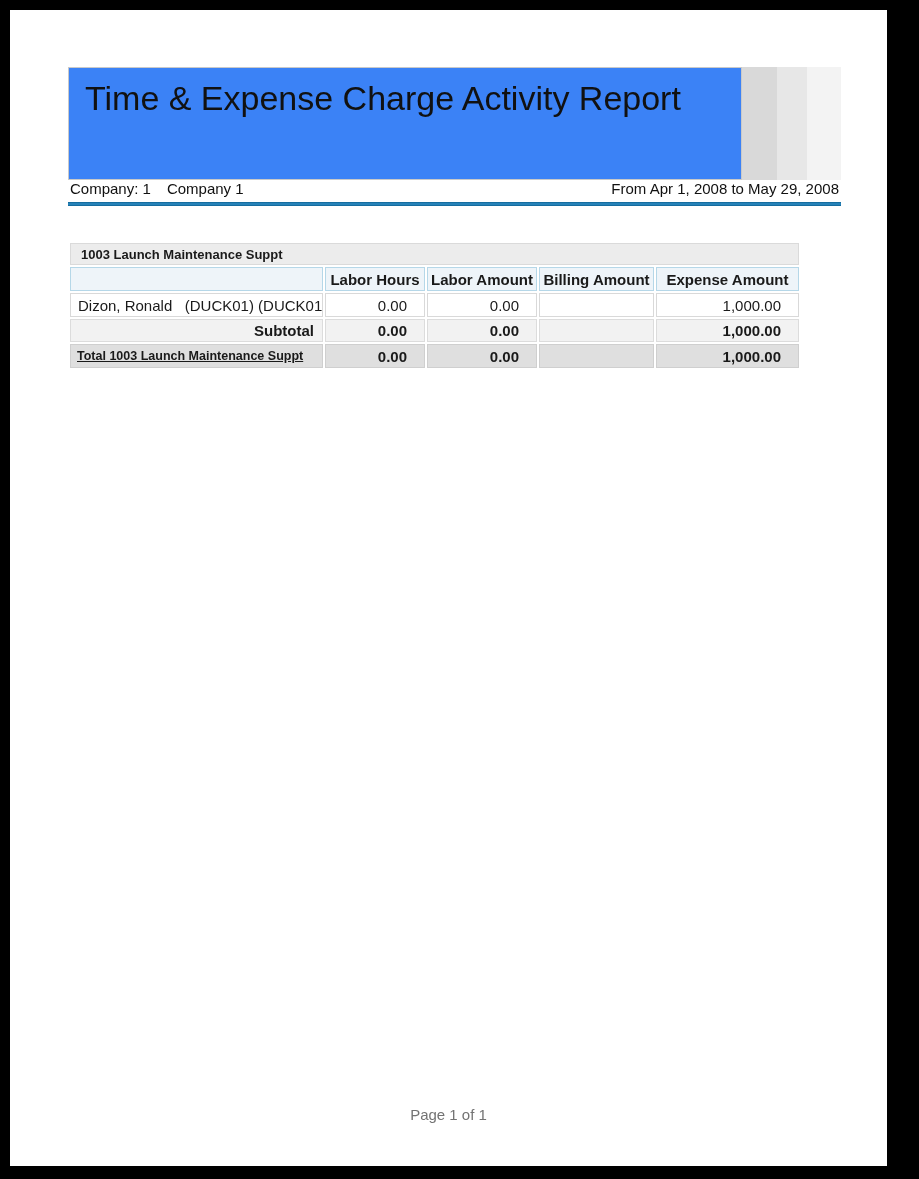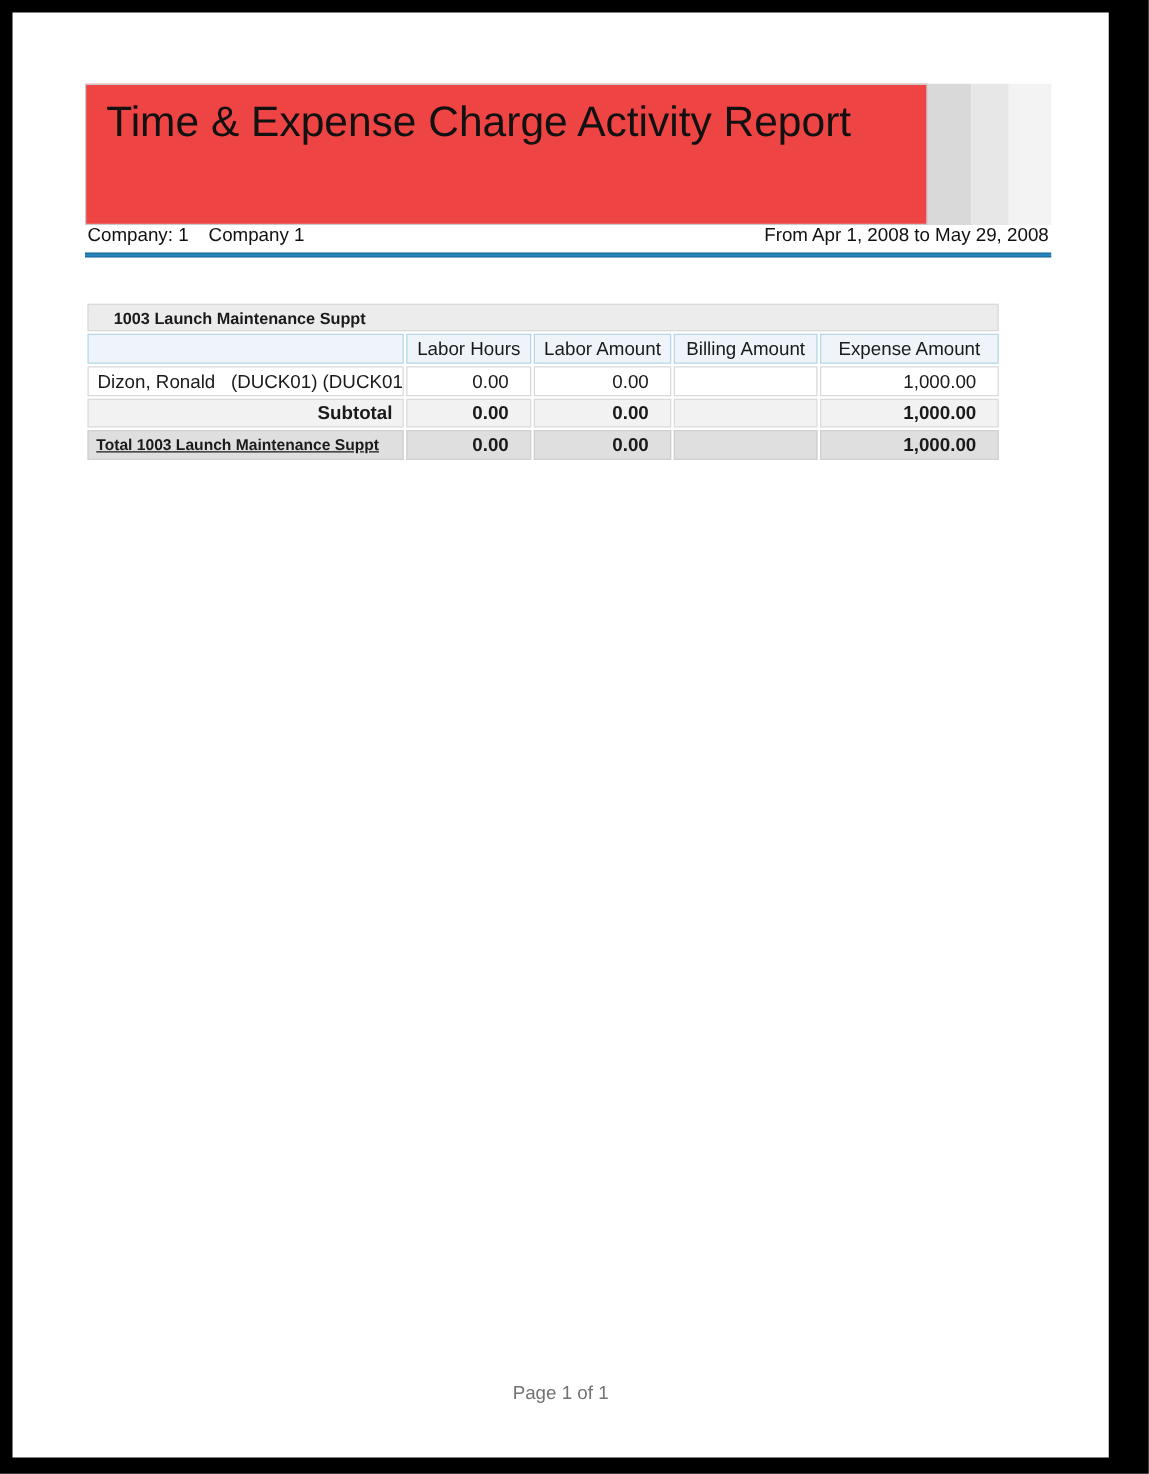--- a/index.html
+++ b/index.html
@@ -22,21 +22,21 @@
     left: 58px; top: 57px;
     width: 773px;
   }
   .title-row {
     display: flex;
     height: 113px;
     align-items: stretch;
   }
   .title-box {
     width: 674px;
-    background: #ef4444;
+    background: #3b82f6;
     border: 1px solid #c9c9c9;
     padding: 8px 10px 0 16px;
     font-size: 34px;
     line-height: 1.3;
     color: #111;
     overflow: hidden;
   }
   .band { height: 100%; }
   .band-1 { width: 35px; background: #d9d9d9; }
   .band-2 { width: 30px; background: #e7e7e7; }
@@ -74,28 +74,28 @@
     font-size: 15px;
     padding-left: 8px;
     vertical-align: middle;
   }
   tr.band-group td {
     background: #ececec;
     border: 1px solid #dadada;
     height: 22px;
     font-weight: bold;
     font-size: 13px;
-    padding-left: 20px;
+    padding-left: 10px;
     vertical-align: middle;
   }
   tr.cols th {
     background: #eef4f9;
     border: 1px solid #b5d7e8;
     height: 24px;
-    font-weight: normal;
+    font-weight: bold;
     font-size: 15px;
     text-align: center;
     vertical-align: middle;
     color: #1a1a1a;
   }
   tr.data td {
     background: #fff;
     border: 1px solid #d9d9d9;
     height: 24px;
     vertical-align: middle;

